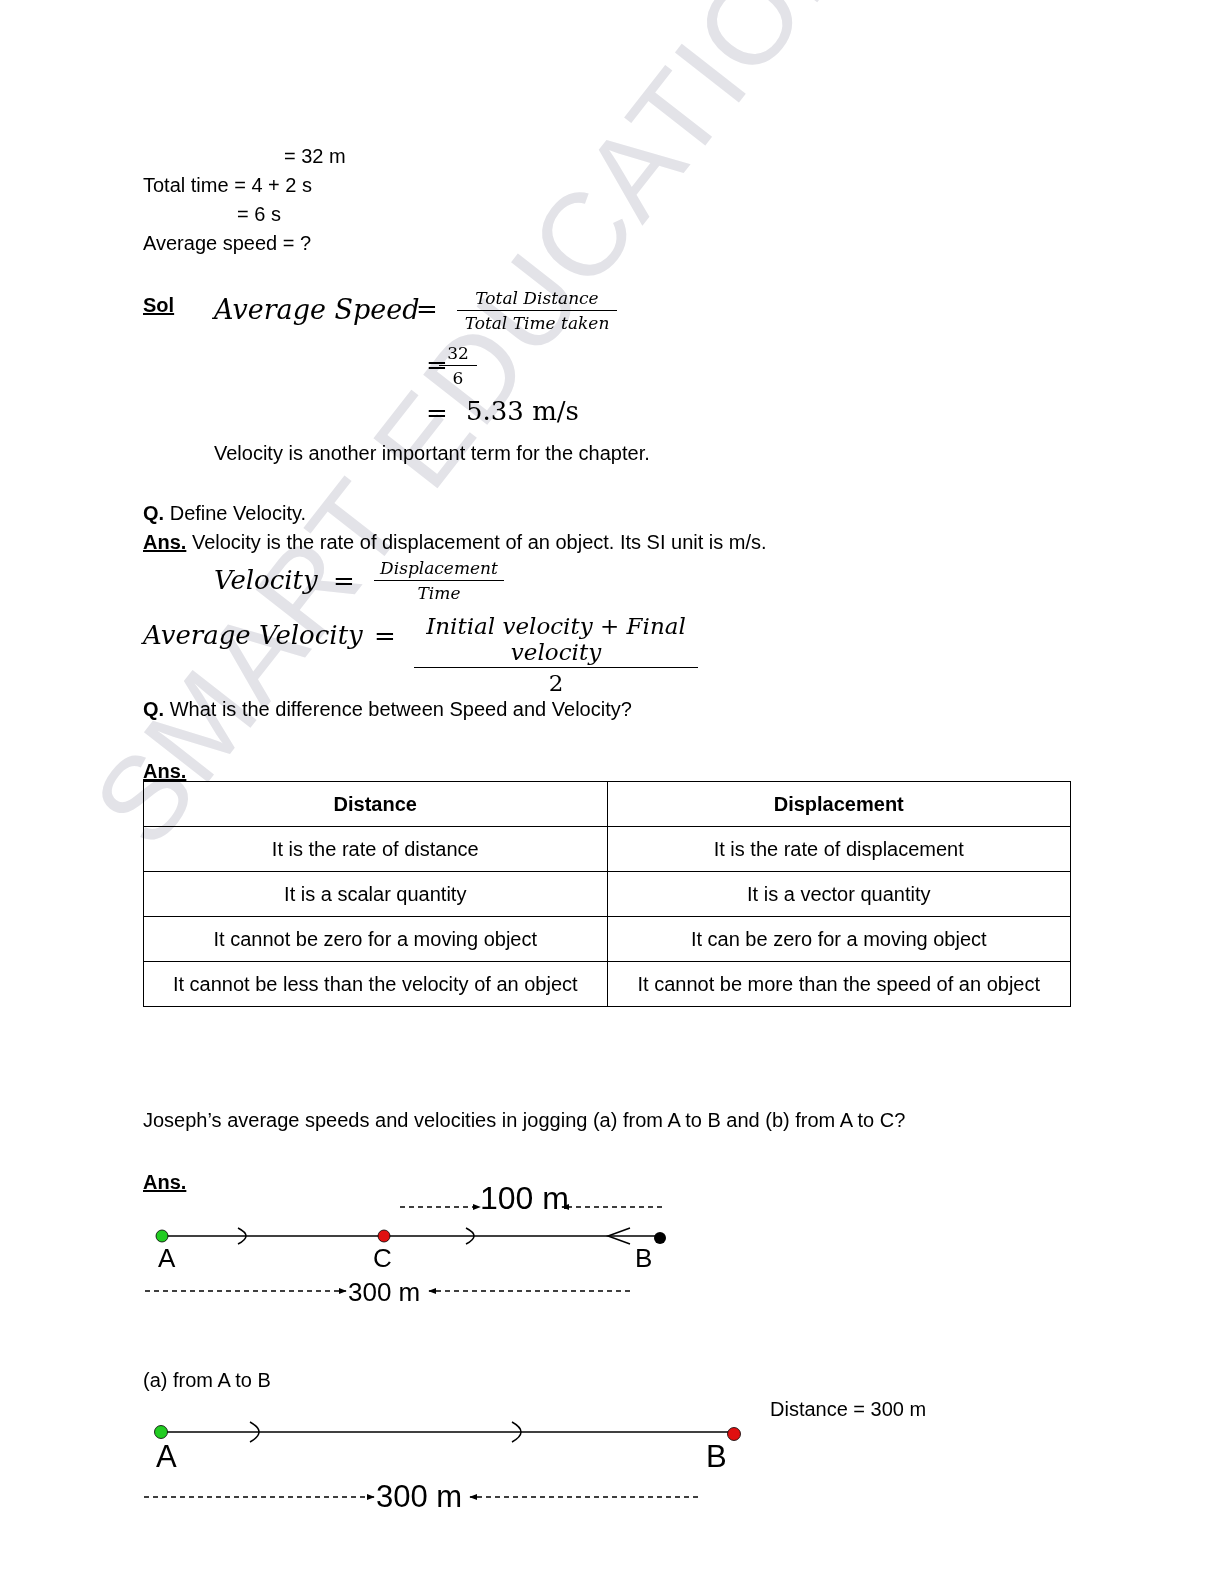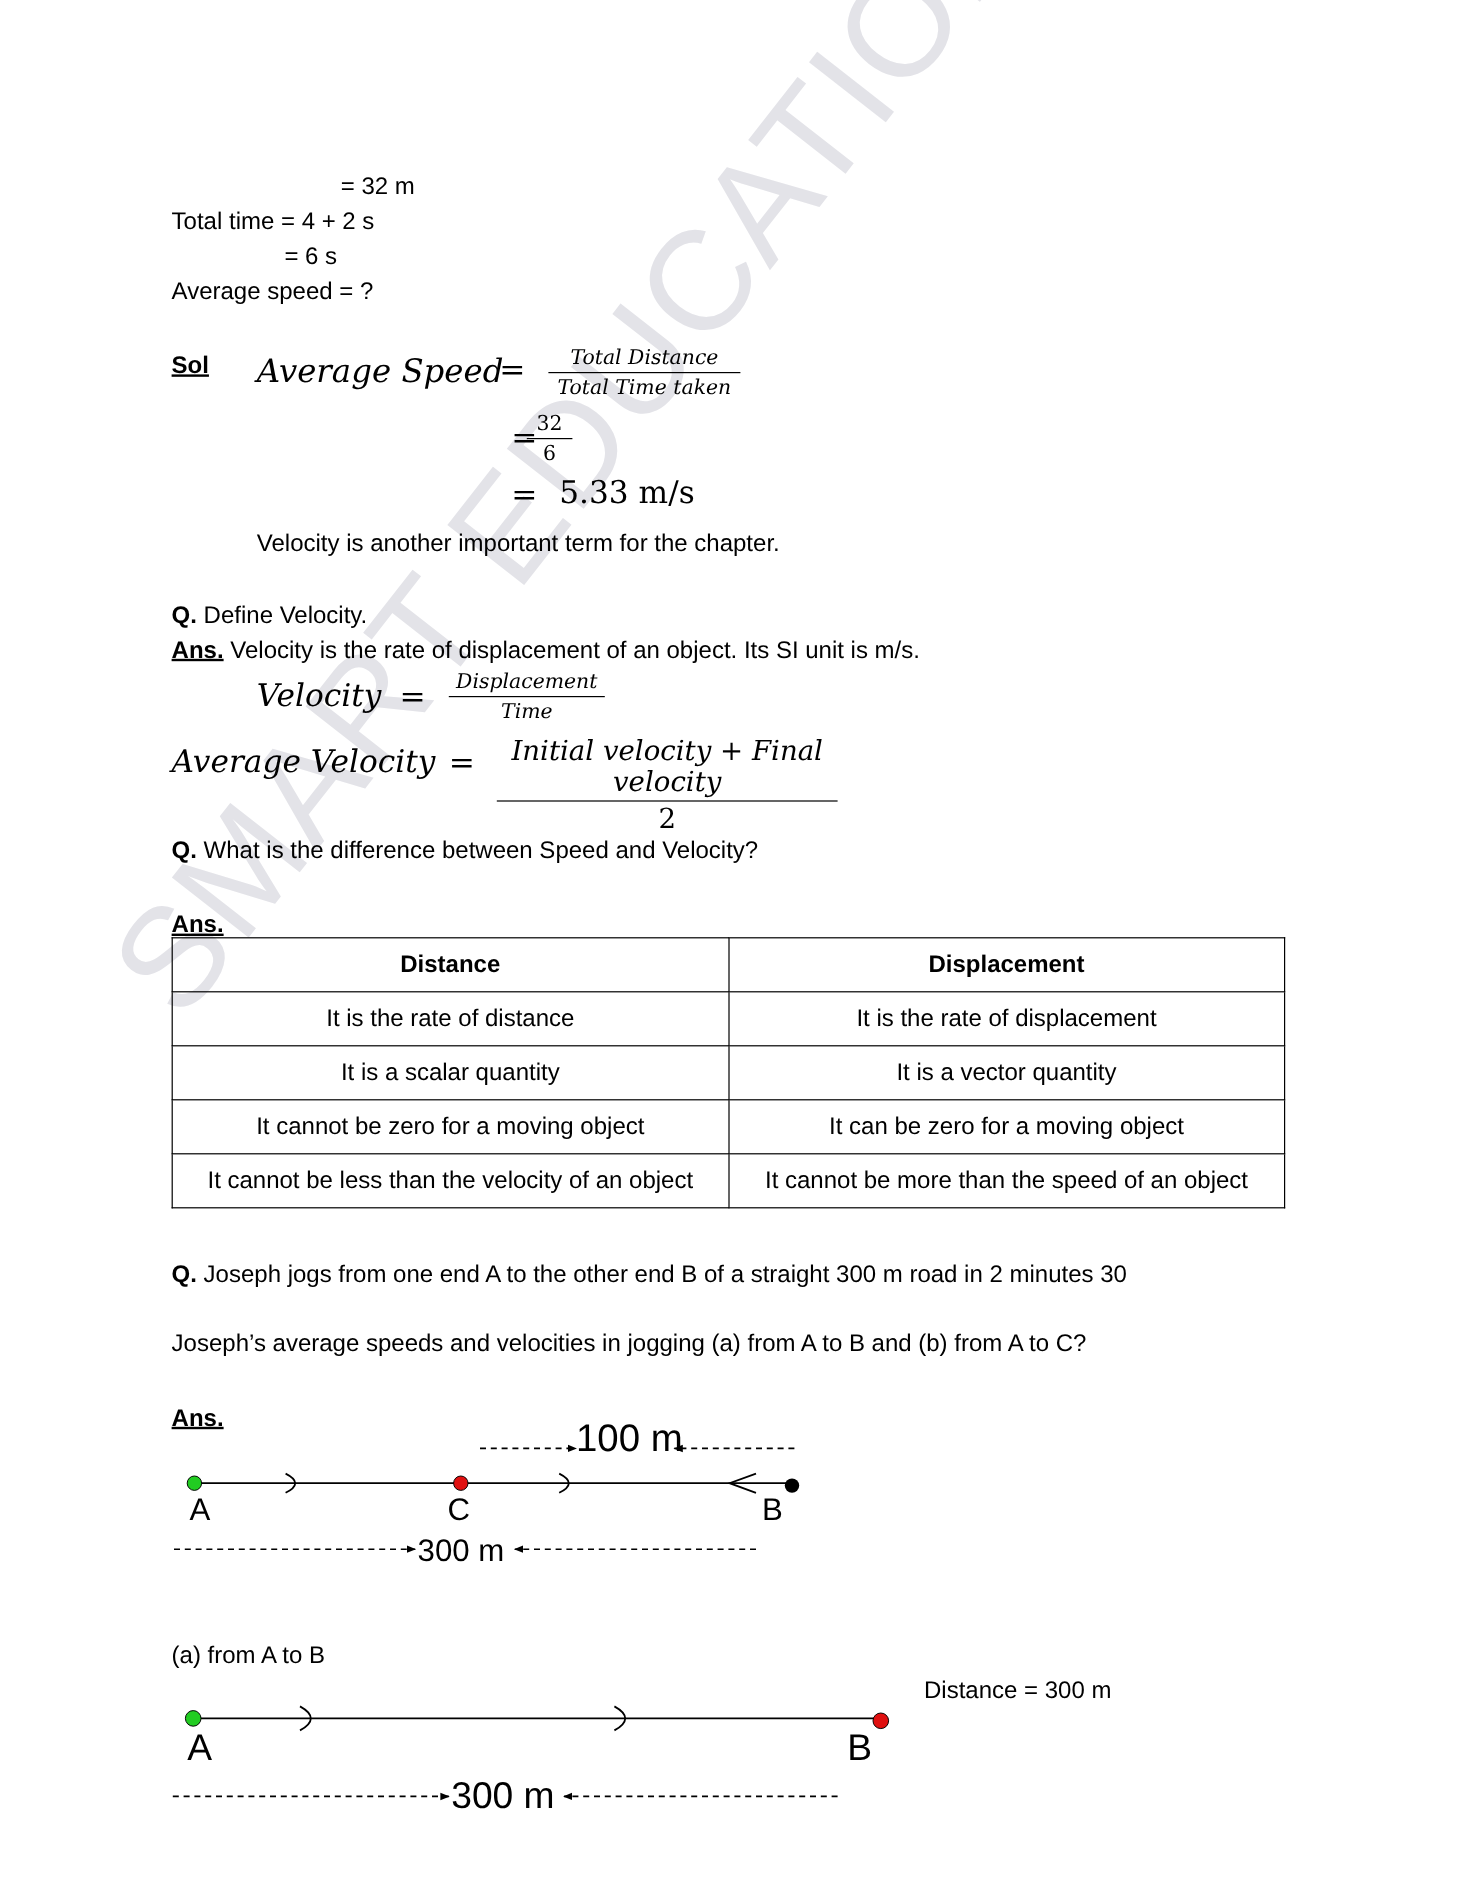--- a/index.html
+++ b/index.html
@@ -96,23 +96,20 @@
       <td>It cannot be zero for a moving object</td>
       <td>It can be zero for a moving object</td>
     </tr>
     <tr>
       <td>It cannot be less than the velocity of an object</td>
       <td>It cannot be more than the speed of an object</td>
     </tr>
   </tbody>
     </table>
 
-  <div class="t" style="left:143px;top:1050px;">
-    <span class="b">Q.</span><span> Joseph jogs from one end A to the other end B of a straight 300 m road in 2 minutes 30</span>
-  </div>
   <div class="t" style="left:143px;top:1108px;">Joseph’s average speeds and velocities in jogging (a) from A to B and (b) from A to C?</div>
   <div class="t b u" style="left:143px;top:1137px;">Ans.</div>
 
   <svg class="diag" style="left:0;top:0;" width="1224" height="1584">
     <defs>
       <marker id="arr" viewBox="0 0 10 10" refX="9" refY="5" markerWidth="6" markerHeight="6" orient="auto">
         <path d="M0,1 L10,5 L0,9 z" fill="#000"></path>
       </marker>
     </defs>
 

